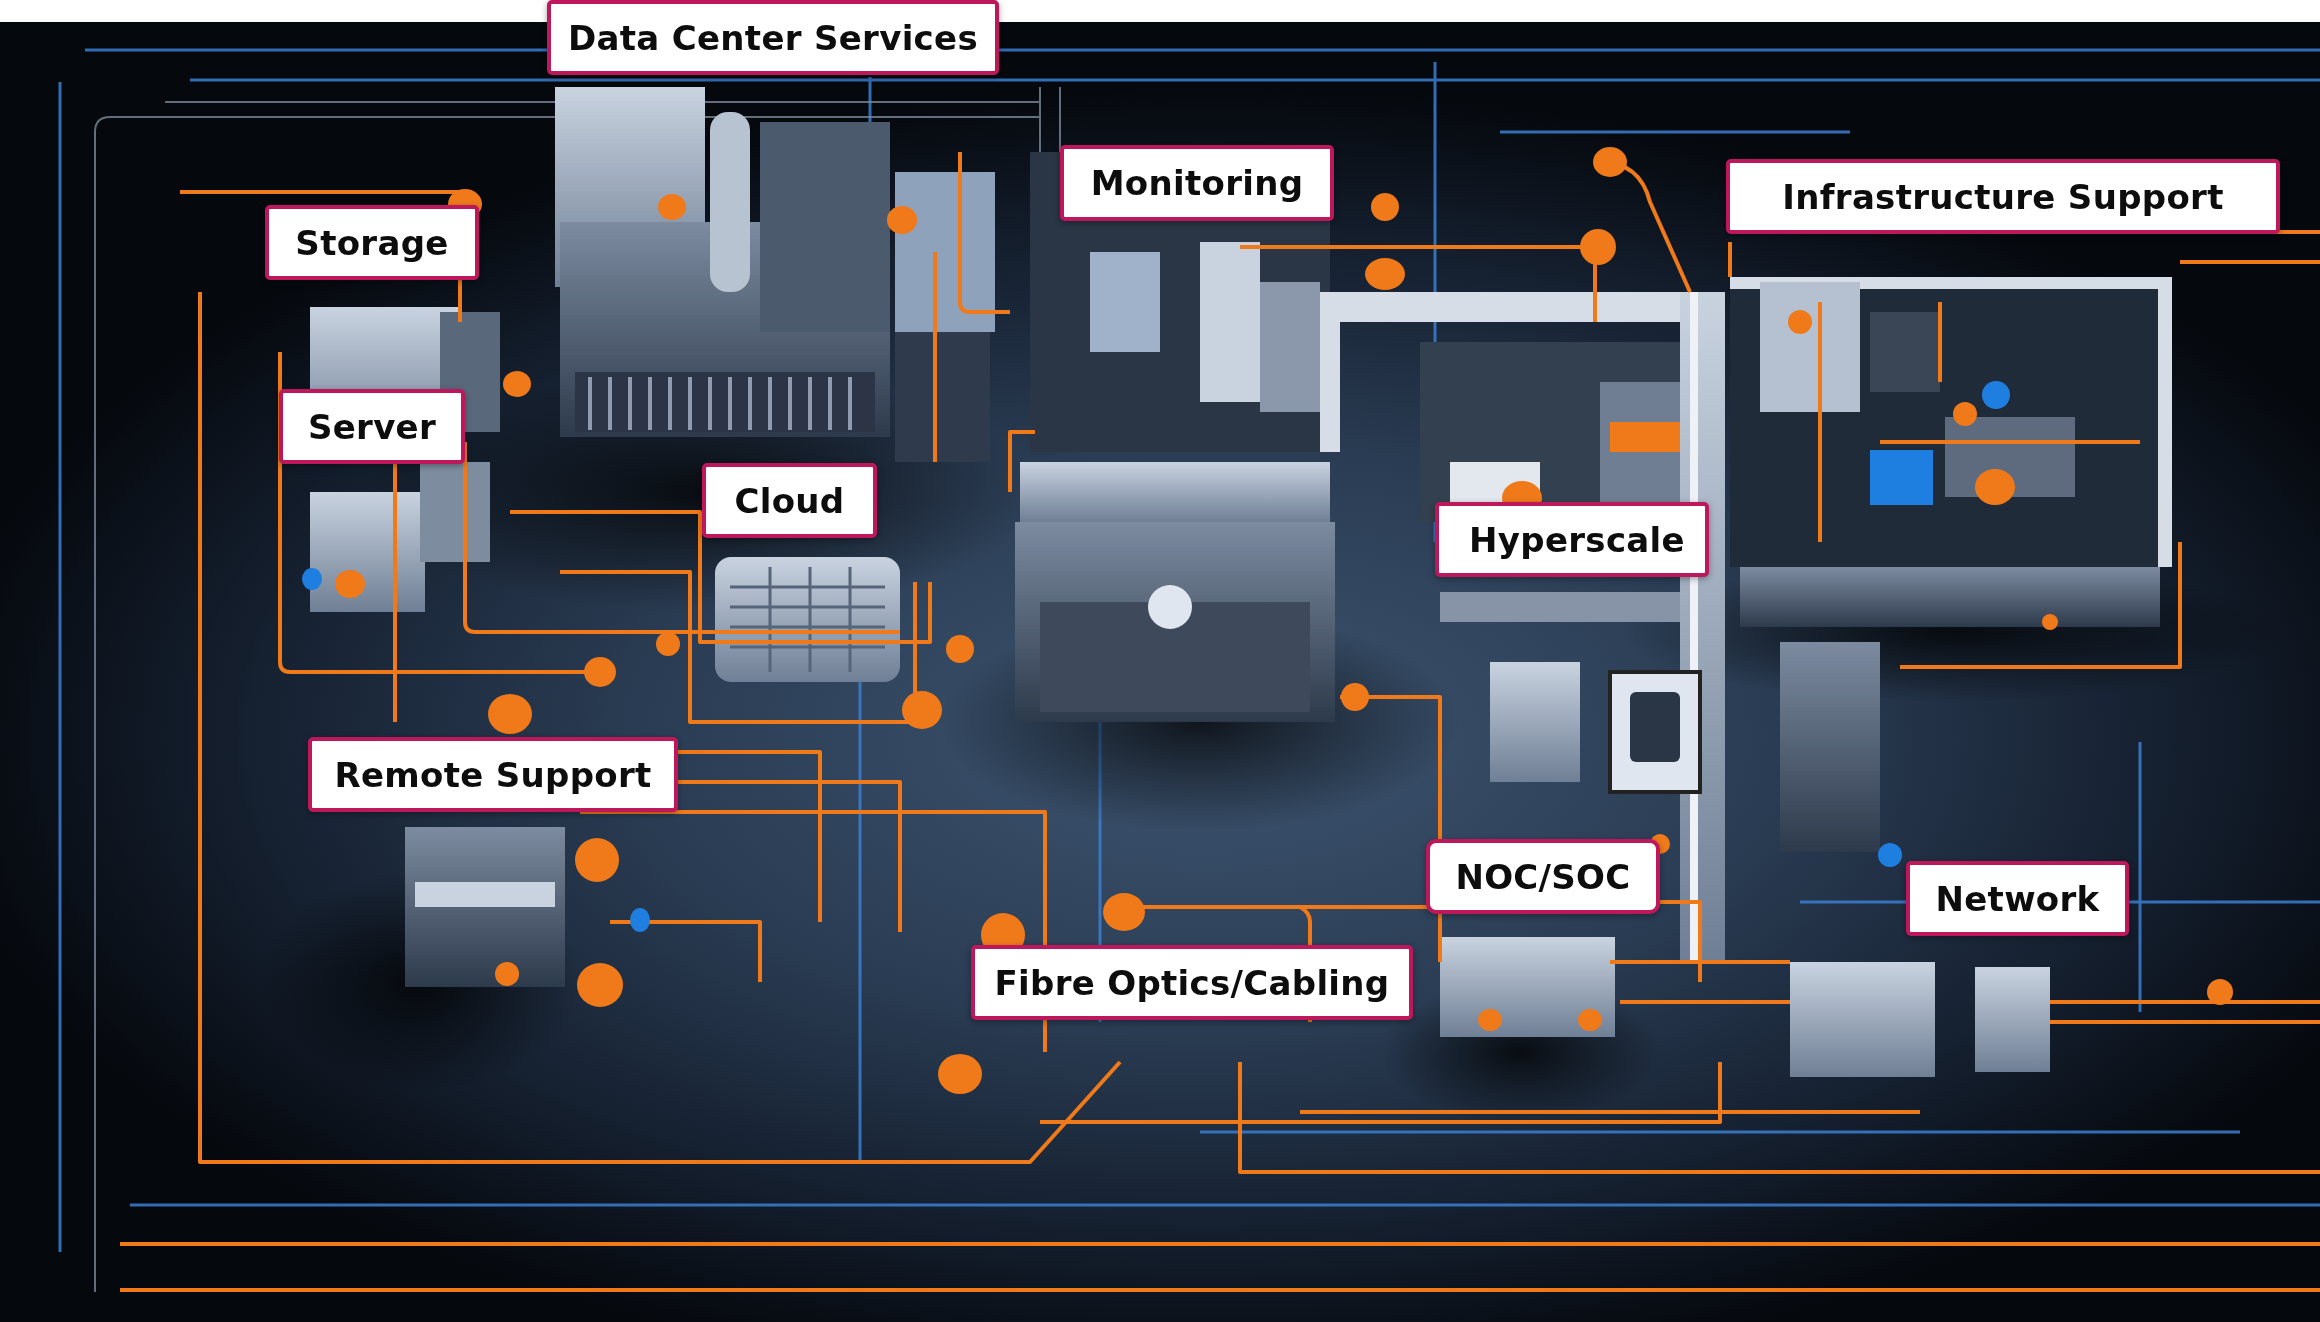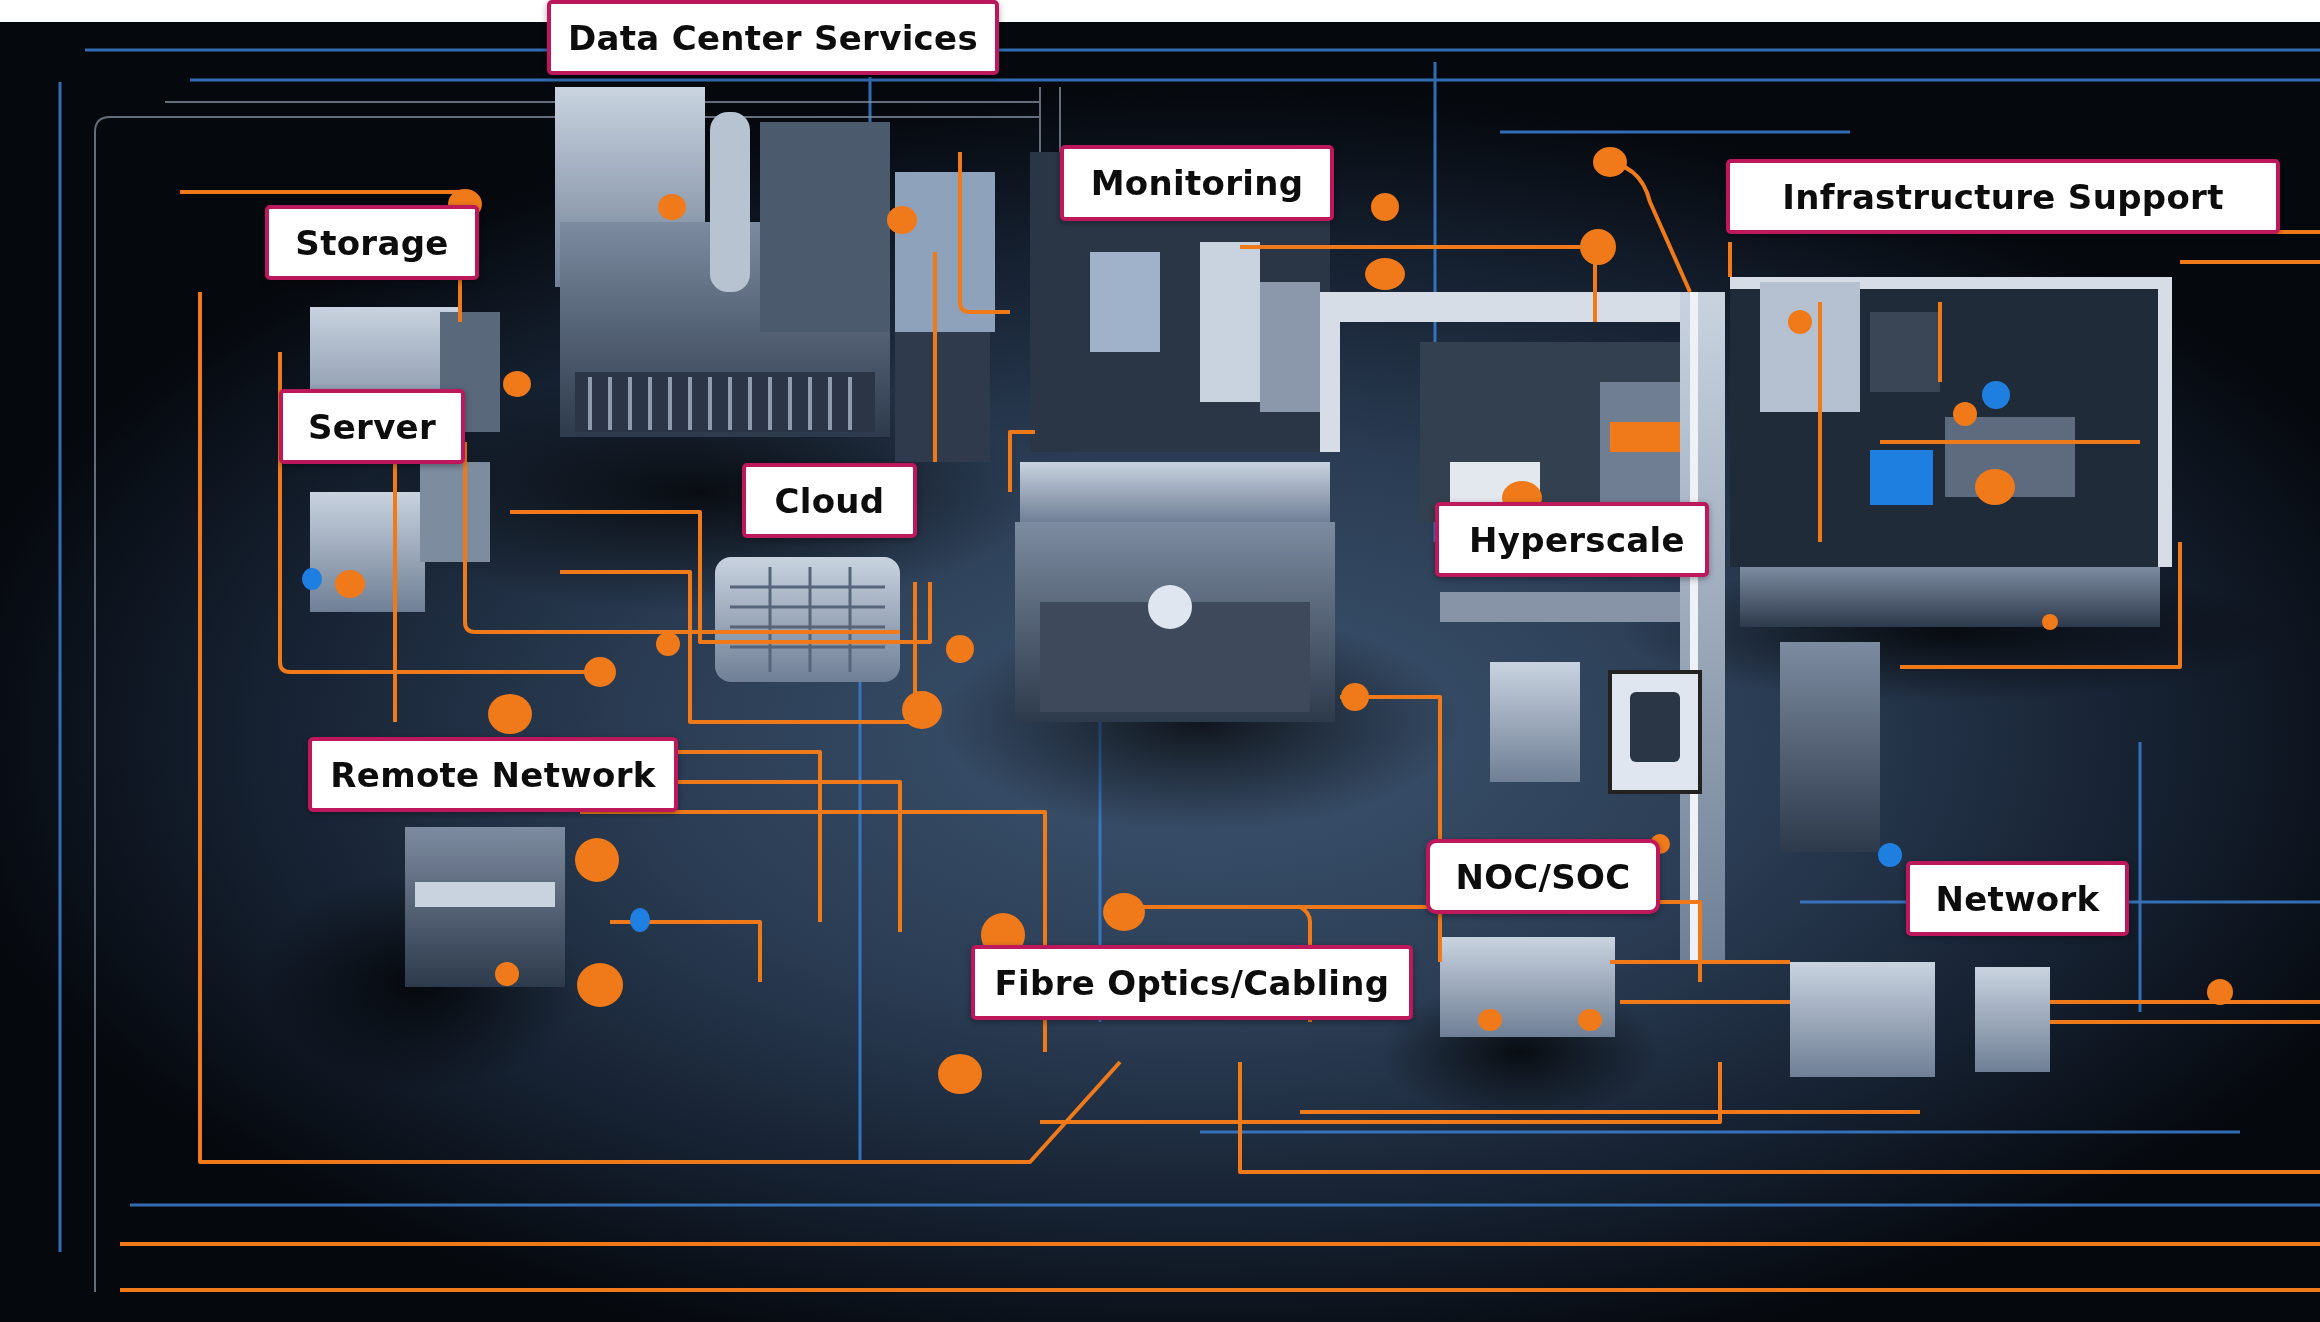--- a/index.html
+++ b/index.html
@@ -244,18 +244,18 @@
       <ellipse cx="640" cy="898" rx="10" ry="12"></ellipse>
     </g>
   </svg>
 </div>
 
 <div class="label" style="left:547px; top:0px; width:452px; height:75px;">Data Center Services</div>
 <div class="label" style="left:265px; top:205px; width:214px; height:75px;">Storage</div>
 <div class="label" style="left:279px; top:389px; width:186px; height:75px;">Server</div>
 <div class="label" style="left:1060px; top:145px; width:274px; height:76px;">Monitoring</div>
 <div class="label" style="left:1726px; top:159px; width:554px; height:75px;">Infrastructure Support</div>
-<div class="label" style="left:742px; top:463px; width:175px; height:75px;text-align:right;">Cloud</div>
+<div class="label" style="left:702px; top:463px; width:175px; height:75px;text-align:right;">Cloud</div>
 <div class="label" style="left:1435px; top:502px; width:274px; height:75px;padding-left:10px;">Hyperscale</div>
-<div class="label" style="left:308px; top:737px; width:370px; height:75px;">Remote Network</div>
+<div class="label" style="left:308px; top:737px; width:370px; height:75px;">Remote Support</div>
 <div class="label" style="left:1426px; top:839px; width:234px; height:75px;border-radius:10px;">NOC/SOC</div>
 <div class="label" style="left:1906px; top:861px; width:223px; height:75px;">Network</div>
 <div class="label" style="left:955px; top:945px; width:442px; height:75px;margin-left:16px;">Fibre Optics/Cabling</div>
 
 </body></html>

